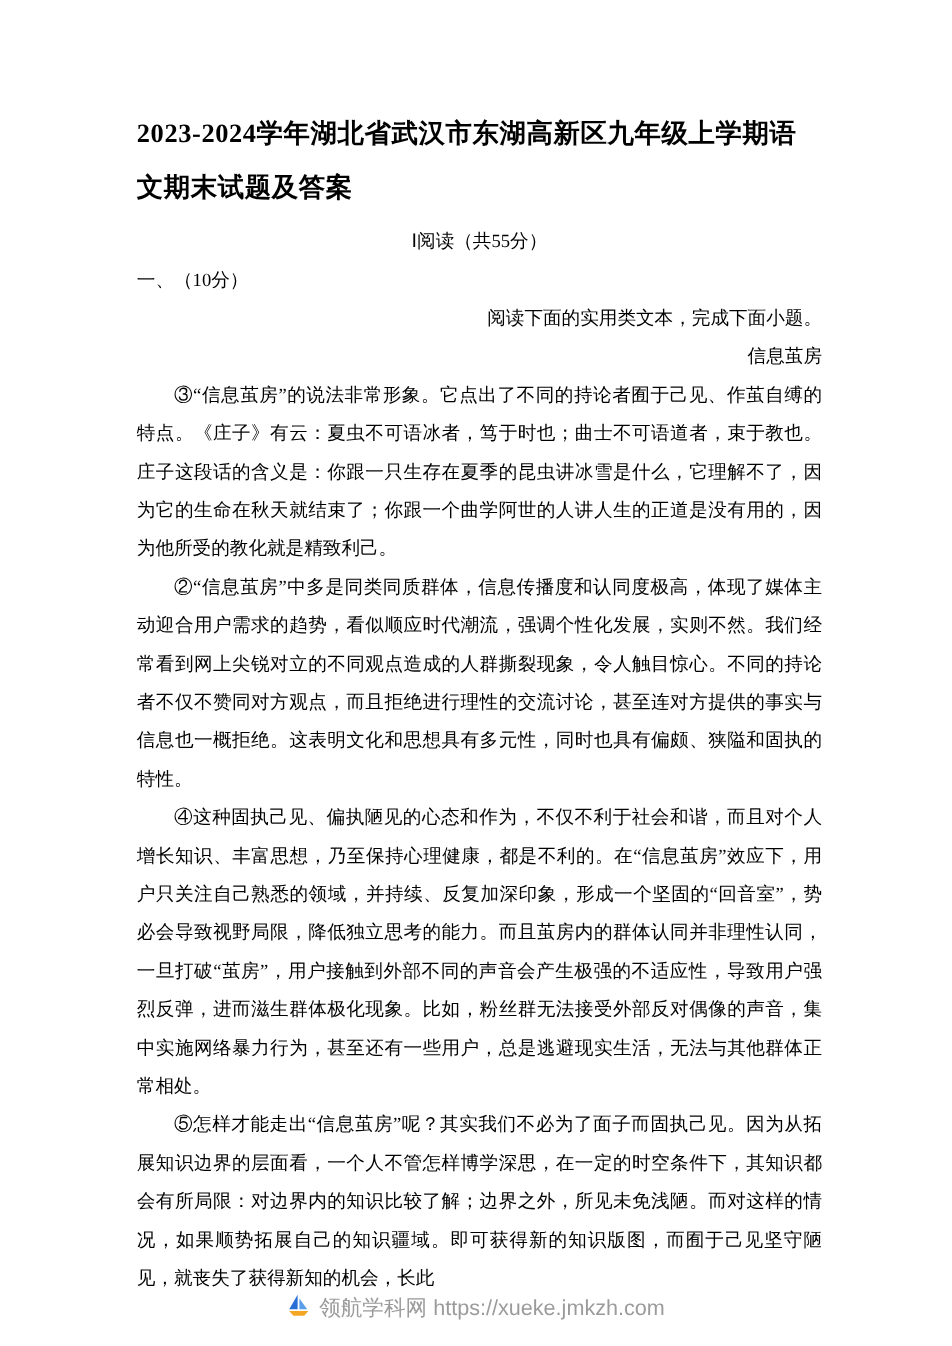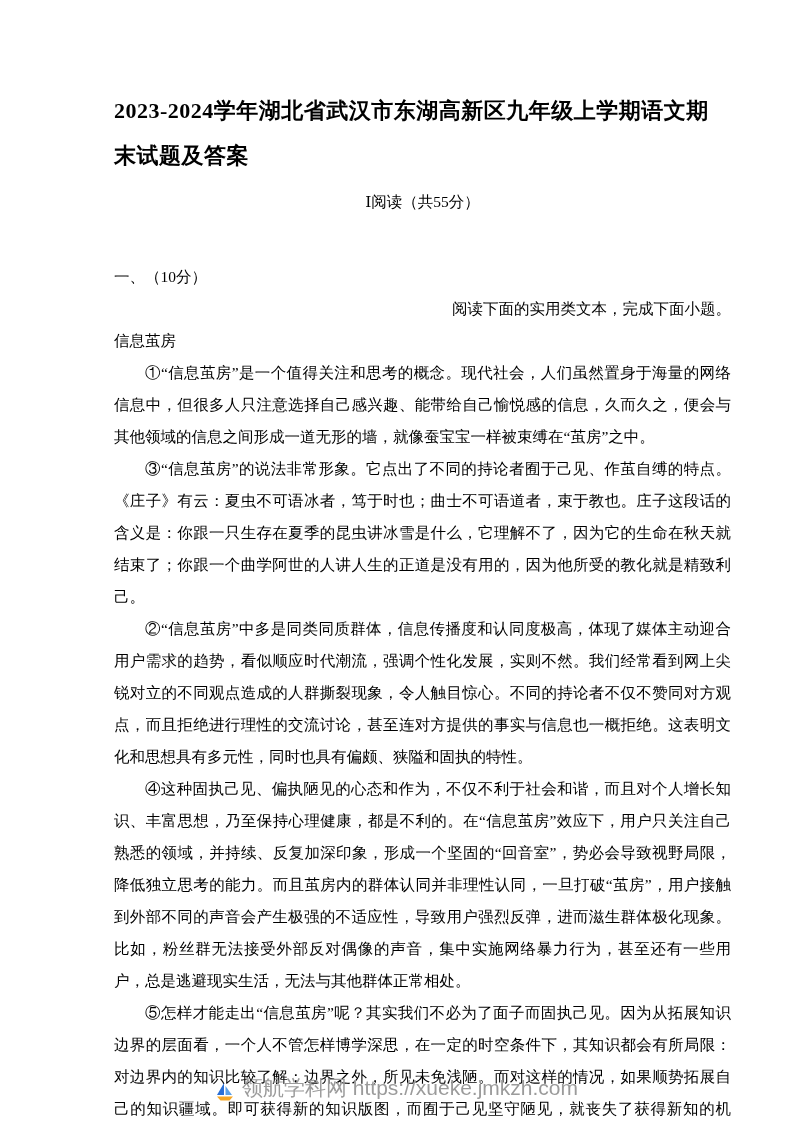--- a/index.html
+++ b/index.html
@@ -6,78 +6,78 @@
   html, body { background:#ffffff; }
   body {
     width:793px; height:1122px;
     font-family:"Liberation Serif","DejaVu Serif",serif;
     color:#000000;
     overflow:hidden;
     position:relative;
   }
   .page {
     width:793px; height:1122px;
-    padding:88px 62px 0 114px;
+    padding:88px 108px 0 114px;
     position:relative;
     background:#ffffff;
   }
   .doc-title {
     font-size:22px;
     font-weight:bold;
     line-height:45px;
     text-align:left;
     margin-bottom:8px;
     letter-spacing:0.5px;
   }
   .line {
     font-size:15.5px;
     line-height:32px;
+    font-family:Liberation Serif, serif;
   }
   .section-header { text-align:center; }
-  .question-number { text-align:left;margin-top:43px; }
+  .question-number { text-align:left; }
   .instruction { text-align:right; }
-  .passage-title { text-align:left; }
+  .passage-title { text-align:right; }
   .para {
     font-size:15.5px;
     line-height:32px;
     text-align:justify;
     text-justify:inter-ideograph;
     text-indent:2em;
   }
   .footer {
     position:absolute;
     left:0; bottom:20px;
     width:100%;
     display:flex;
-    align-items:flex-end;
+    align-items:flex-start;
     justify-content:center;
     gap:7px;
     color:#9b9b9b;
-    font-size:21px;
+    font-size:18px;
     font-family:"Liberation Sans","DejaVu Sans",sans-serif;
   }
   .logo { display:inline-flex; align-items:center; }
 </style>
 </head>
 <body>
 
 <div class="page">
 
   <h1 class="doc-title">2023-2024学年湖北省武汉市东湖高新区九年级上学期语文期末试题及答案</h1>
 
   <div class="line section-header">Ⅰ阅读（共55分）</div>
 
   <div class="line question-number">一、（10分）</div>
 
   <div class="line instruction">阅读下面的实用类文本，完成下面小题。</div>
 
   <div class="line passage-title">信息茧房</div>
 
   <div id="passage-body">
-      <div class="para">①“信息茧房”是一个值得关注和思考的概念。现代社会，人们虽然置身于海量的网络信息中，但很多人只注意选择自己感兴趣、能带给自己愉悦感的信息，久而久之，便会与其他领域的信息之间形成一道无形的墙，就像蚕宝宝一样被束缚在“茧房”之中。</div>
       <div class="para">③“信息茧房”的说法非常形象。它点出了不同的持论者囿于己见、作茧自缚的特点。《庄子》有云：夏虫不可语冰者，笃于时也；曲士不可语道者，束于教也。庄子这段话的含义是：你跟一只生存在夏季的昆虫讲冰雪是什么，它理解不了，因为它的生命在秋天就结束了；你跟一个曲学阿世的人讲人生的正道是没有用的，因为他所受的教化就是精致利己。</div>
       <div class="para">②“信息茧房”中多是同类同质群体，信息传播度和认同度极高，体现了媒体主动迎合用户需求的趋势，看似顺应时代潮流，强调个性化发展，实则不然。我们经常看到网上尖锐对立的不同观点造成的人群撕裂现象，令人触目惊心。不同的持论者不仅不赞同对方观点，而且拒绝进行理性的交流讨论，甚至连对方提供的事实与信息也一概拒绝。这表明文化和思想具有多元性，同时也具有偏颇、狭隘和固执的特性。</div>
       <div class="para">④这种固执己见、偏执陋见的心态和作为，不仅不利于社会和谐，而且对个人增长知识、丰富思想，乃至保持心理健康，都是不利的。在“信息茧房”效应下，用户只关注自己熟悉的领域，并持续、反复加深印象，形成一个坚固的“回音室”，势必会导致视野局限，降低独立思考的能力。而且茧房内的群体认同并非理性认同，一旦打破“茧房”，用户接触到外部不同的声音会产生极强的不适应性，导致用户强烈反弹，进而滋生群体极化现象。比如，粉丝群无法接受外部反对偶像的声音，集中实施网络暴力行为，甚至还有一些用户，总是逃避现实生活，无法与其他群体正常相处。</div>
       <div class="para">⑤怎样才能走出“信息茧房”呢？其实我们不必为了面子而固执己见。因为从拓展知识边界的层面看，一个人不管怎样博学深思，在一定的时空条件下，其知识都会有所局限：对边界内的知识比较了解；边界之外，所见未免浅陋。而对这样的情况，如果顺势拓展自己的知识疆域。即可获得新的知识版图，而囿于己见坚守陋见，就丧失了获得新知的机会，长此</div>
     </div>
 
   <div class="footer">
     <span class="logo">
       <svg width="20" height="20" viewBox="0 0 20 20" aria-hidden="true">
         <polygon points="9,1 9,13 2,13" fill="#2a6fd6"></polygon>

